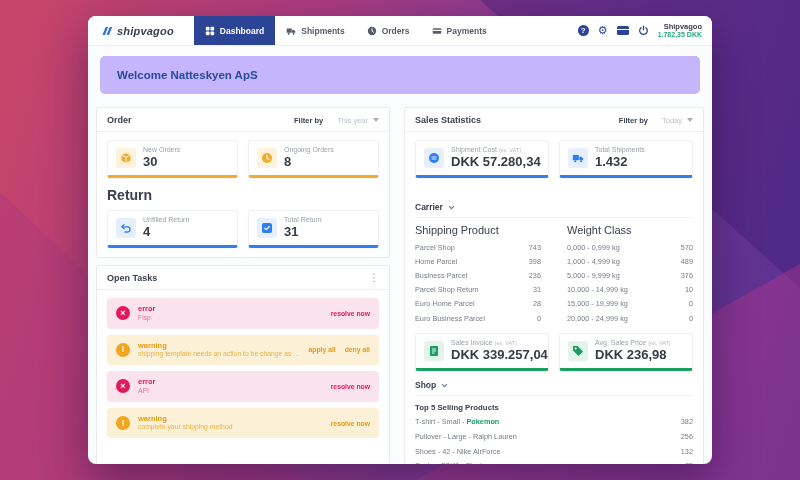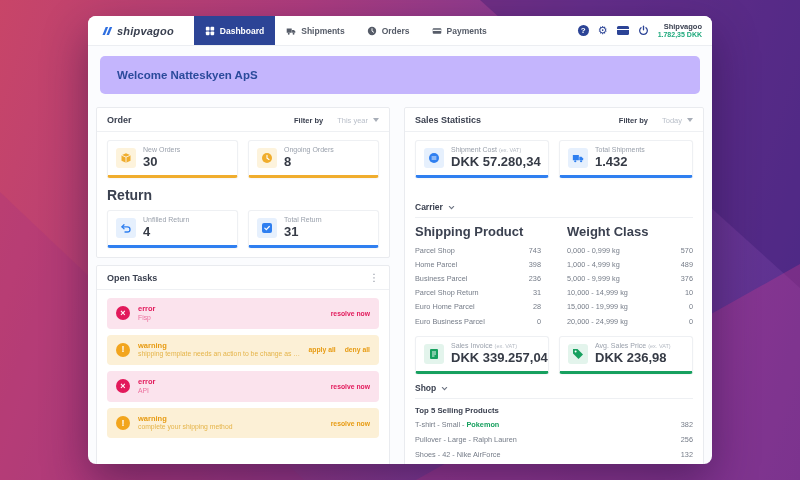--- a/index.html
+++ b/index.html
@@ -106,21 +106,21 @@
 
   
   .collapse-row { display:flex; align-items:center; gap:5px; margin-top:9px;
     padding-bottom:5px; border-bottom:1px solid #eef0f3; cursor:pointer; }
   .collapse-row.first { margin-top:24px;text-align:center; }
   .collapse-title { font-size:8.5px; font-weight:bold; color:#3b4150; }
   .chev { width:7px; height:7px; color:#6b7280; }
 
   .tables { display:flex; gap:26px; margin-top:3px; }
   .table { flex:1; min-width:0; }
-  .t-header { font-size:13px; font-weight:bold; color:#3b4150; padding:3px 0 4px; }
+  .t-header { font-size:11px; font-weight:normal; color:#3b4150; padding:3px 0 4px; }
   .t-row { display:flex; justify-content:space-between; font-size:7.3px; color:#757c88; padding:2.6px 0; }
 
   .sales-cards { margin-top:8px; }
   .products { margin-top:4px; }
   .p-header { font-size:7.8px; font-weight:bold; color:#3b4150; padding:3px 0 2px; }
   .p-row { display:flex; justify-content:space-between; font-size:7.3px; color:#757c88; padding:2.9px 0; }
   .p-highlight { color:#17a05f; font-weight:bold; }
 </style>
 </head>
 <body>

